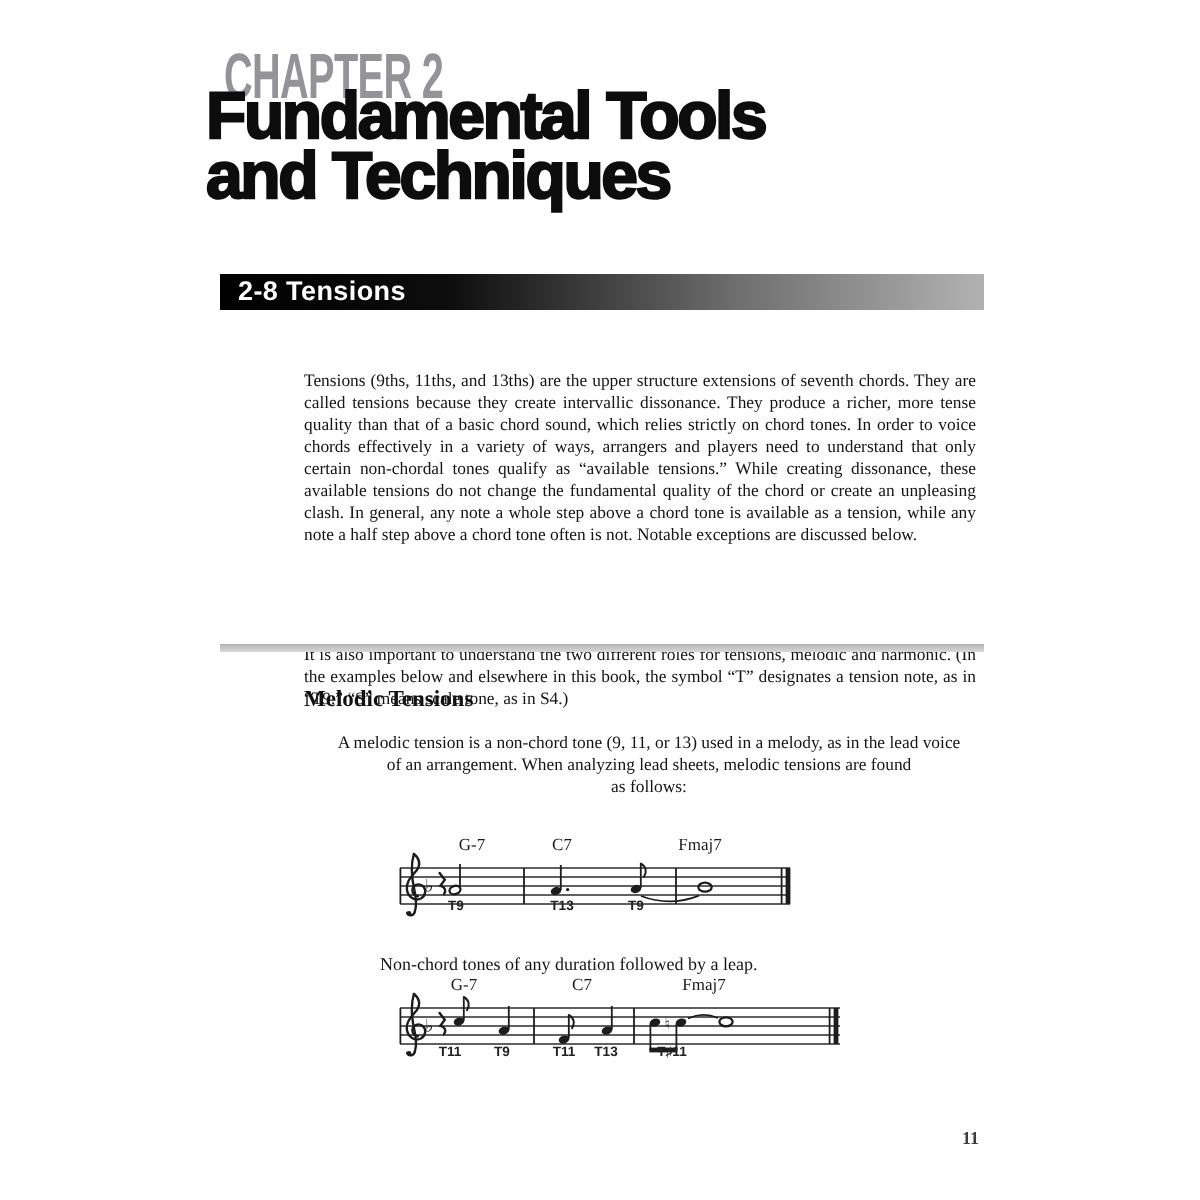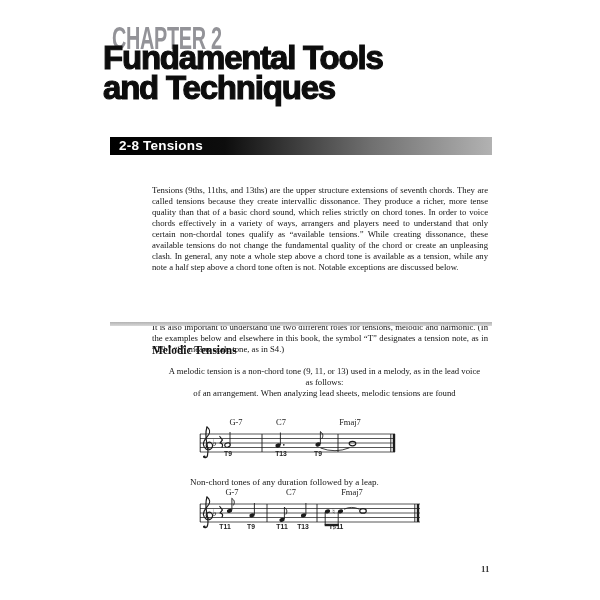--- a/index.html
+++ b/index.html
@@ -96,22 +96,22 @@
 
   <div class="body-para p1">Tensions (9ths, 11ths, and 13ths) are the upper structure extensions of seventh chords. They are called tensions because they create intervallic dissonance. They produce a richer, more tense quality than that of a basic chord sound, which relies strictly on chord tones. In order to voice chords effectively in a variety of ways, arrangers and players need to understand that only certain non-chordal tones qualify as “available tensions.” While creating dissonance, these available tensions do not change the fundamental quality of the chord or create an unpleasing clash. In general, any note a whole step above a chord tone is available as a tension, while any note a half step above a chord tone often is not. Notable exceptions are discussed below.</div>
   <div class="body-para p2">It is also important to understand the two different roles for tensions, melodic and harmonic. (In the examples below and elsewhere in this book, the symbol “T” designates a tension note, as in “T9.” “S” means scale tone, as in S4.)</div>
 
   <div class="divider"></div>
 
   <div class="sub-heading">Melodic Tensions</div>
 
   <div class="intro">
       <div>A melodic tension is a non-chord tone (9, 11, or 13) used in a melody, as in the lead voice</div>
+      <div>of an arrangement. When analyzing lead sheets, melodic tensions are found</div>
       <div>as follows:</div>
-      <div>of an arrangement. When analyzing lead sheets, melodic tensions are found</div>
     </div>
 
 
   <svg class="music-svg ex1" width="200" height="50" viewBox="0 0 200 50">
     <g>
       <line class="staff-line" x1="2" y1="19" x2="197" y2="19"></line>
       <line class="staff-line" x1="2" y1="23.5" x2="197" y2="23.5"></line>
       <line class="staff-line" x1="2" y1="28" x2="197" y2="28"></line>
       <line class="staff-line" x1="2" y1="32.5" x2="197" y2="32.5"></line>
       <line class="staff-line" x1="2" y1="37" x2="197" y2="37"></line>

